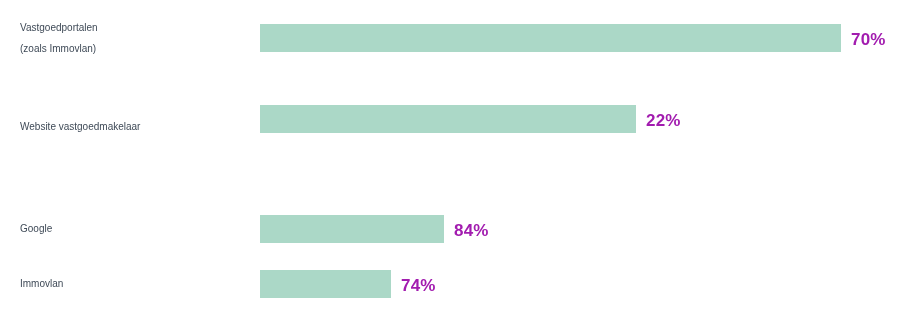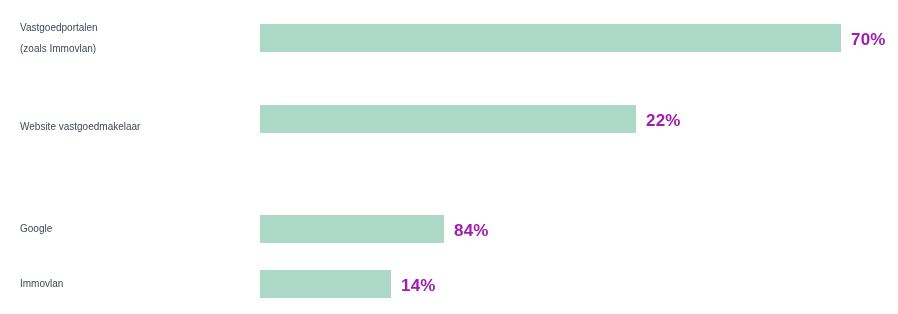--- a/index.html
+++ b/index.html
@@ -84,16 +84,16 @@
       <div class="bar-fill"></div>
     </div>
     <div class="bar-value" style="left:454px;top:6px;">84%</div>
   </div>
 
   <div class="bar-row" style="top:270px;height:28px;">
     <div class="cat-label" style="top:3px;">Immovlan</div>
     <div class="bar-track" style="width:131px;">
       <div class="bar-fill"></div>
     </div>
-    <div class="bar-value" style="left:401px;top:6px;">14%</div>
+    <div class="bar-value" style="left:401px;top:6px;">74%</div>
   </div>
 
 </div>
 
 </body></html>

